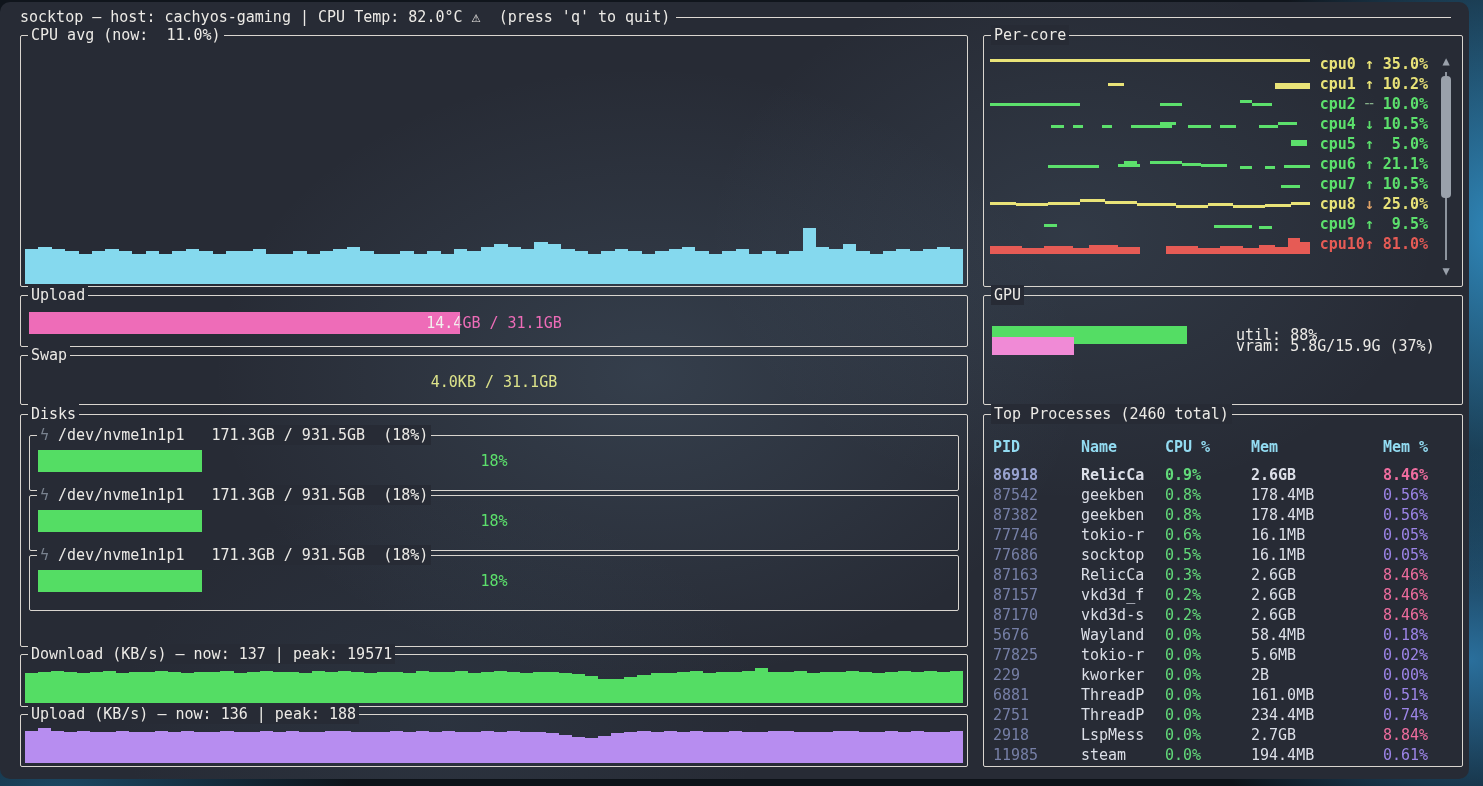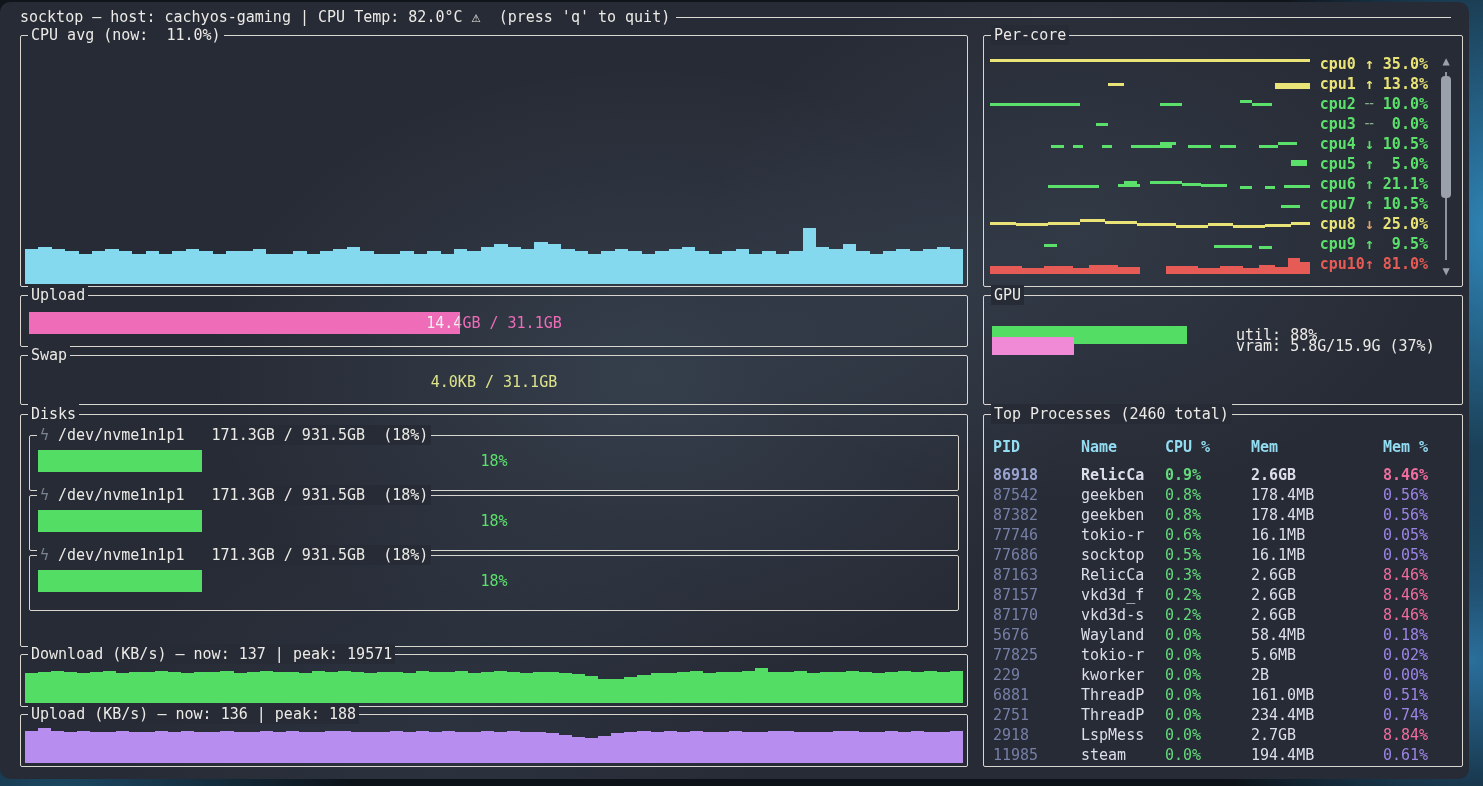--- a/index.html
+++ b/index.html
@@ -371,36 +371,30 @@
             <div class="core-spark">
               <span class="seg" style="left: 0%; width: 100%; background: rgb(233, 227, 120); bottom: 62%; height: 3px;"></span>
             </div>
             <div class="core-label"><span style="color: rgb(233, 227, 120);">cpu0 </span><span style="color: rgb(233, 227, 120);">↑</span><span style="color: rgb(233, 227, 120);"> 35.0%</span></div>
           </div>
           <div class="core-row">
             <div class="core-spark">
               <span class="seg" style="left: 37%; width: 5%; background: rgb(233, 227, 120); bottom: 38%; height: 3px;"></span>
               <span class="seg" style="left: 89%; width: 11%; background: rgb(233, 227, 120); bottom: 26%; height: 6px;"></span>
             </div>
-            <div class="core-label"><span style="color: rgb(233, 227, 120);">cpu1 </span><span style="color: rgb(233, 227, 120);">↑</span><span style="color: rgb(233, 227, 120);"> 13.8%</span></div>
+            <div class="core-label"><span style="color: rgb(233, 227, 120);">cpu1 </span><span style="color: rgb(233, 227, 120);">↑</span><span style="color: rgb(233, 227, 120);"> 10.2%</span></div>
           </div>
           <div class="core-row">
             <div class="core-spark">
               <span class="seg" style="left: 0%; width: 28%; background: rgb(92, 224, 108); bottom: 42%; height: 3px;"></span>
               <span class="seg" style="left: 53%; width: 7%; background: rgb(92, 224, 108); bottom: 42%; height: 3px;"></span>
               <span class="seg" style="left: 78%; width: 4%; background: rgb(92, 224, 108); bottom: 55%; height: 3px;"></span>
               <span class="seg" style="left: 82%; width: 6%; background: rgb(92, 224, 108); bottom: 42%; height: 3px;"></span>
             </div>
             <div class="core-label"><span style="color: rgb(92, 224, 108);">cpu2 </span><span style="color: rgb(134, 176, 138);">╌</span><span style="color: rgb(92, 224, 108);"> 10.0%</span></div>
-          </div>
-          <div class="core-row">
-            <div class="core-spark">
-              <span class="seg" style="left: 33%; width: 4%; background: rgb(92, 224, 108); bottom: 40%; height: 3px;"></span>
-            </div>
-            <div class="core-label"><span style="color: rgb(92, 224, 108);">cpu3 </span><span style="color: rgb(134, 176, 138);">╌</span><span style="color: rgb(92, 224, 108);">  0.0%</span></div>
           </div>
           <div class="core-row">
             <div class="core-spark">
               <span class="seg" style="left: 19%; width: 4%; background: rgb(92, 224, 108); bottom: 28%; height: 3px;"></span>
               <span class="seg" style="left: 26%; width: 3%; background: rgb(92, 224, 108); bottom: 28%; height: 3px;"></span>
               <span class="seg" style="left: 35%; width: 3%; background: rgb(92, 224, 108); bottom: 28%; height: 3px;"></span>
               <span class="seg" style="left: 44%; width: 13%; background: rgb(92, 224, 108); bottom: 30%; height: 3px;"></span>
               <span class="seg" style="left: 53%; width: 5%; background: rgb(92, 224, 108); bottom: 45%; height: 3px;"></span>
               <span class="seg" style="left: 62%; width: 7%; background: rgb(92, 224, 108); bottom: 30%; height: 3px;"></span>
               <span class="seg" style="left: 72%; width: 5%; background: rgb(92, 224, 108); bottom: 30%; height: 3px;"></span>

